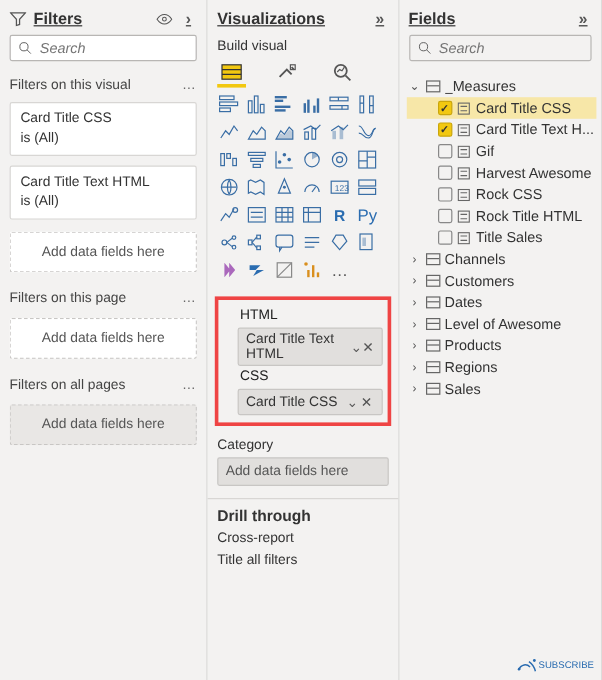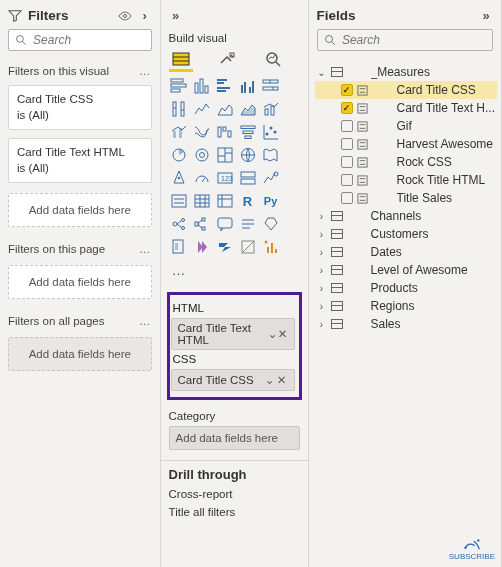--- a/index.html
+++ b/index.html
@@ -1,60 +1,60 @@
 <!DOCTYPE html>
 <html><head>
 <meta charset="utf-8">
 <style>
   * { box-sizing: border-box; margin: 0; padding: 0; font-family: "Segoe UI", Arial, sans-serif; }
   body { background: #f3f2f1; width: 502px; height: 567px; display: flex; font-size: 12px; color: #333; overflow: hidden; }
   .pane { background: #f3f2f1; border-right: 1px solid #d8d6d4; display: flex; flex-direction: column; }
   .pane.filters { width: 178px; }
   .pane.viz { width: 164px; }
   .pane.fields { flex: 1; }
-  .pane-header { display: flex; align-items: center; padding: 8px 8px 6px 8px; gap: 6px; }
+  .pane-header { display: flex; align-items: center; padding: 8px 8px 6px 8px; gap: 6px; text-decoration: underline; }
   .pane-title { font-weight: 600; font-size: 13.5px; flex: 1; }
   .hdr-ico { width: 14px; height: 14px; display: inline-flex; align-items: center; justify-content: center; color:#555; }
   .search-wrap { margin: 0 8px 8px 8px; display: flex; align-items: center; border: 1px solid #b8b6b4; border-radius: 2px; padding: 3px 6px; background: #fff; gap: 6px; }
   .search-wrap.panebg { background: #f3f2f1; }
   .search-wrap input { border: none; outline: none; width: 100%; font-size: 12px; background: transparent; font-style: italic; }
   .section-hdr { display:flex; align-items:center; padding: 6px 8px 4px 8px; font-size: 11.5px; color: #444; }
   .section-hdr .dots { margin-left:auto; letter-spacing:1px; color:#666; }
   .card { background: #fff; border: 1px solid #d8d6d4; border-radius: 2px; margin: 4px 8px; padding: 6px 8px; font-size: 11.5px; line-height: 1.35; }
   .drop { background: #fff; border: 1px dashed #c8c6c4; border-radius:2px; margin: 6px 8px 10px 8px; padding: 10px 8px; text-align: center; font-size: 11.5px; color:#555; }
   .drop.flatgrey { background:#e9e7e5;}
   .subhdr { font-size:11.5px; padding: 4px 8px 2px 8px; color:#333; }
   .gallery { display:flex; flex-wrap:wrap; gap:3px; padding: 4px 8px 8px 8px; }
   .viz-ico { width:20px; height:20px; display:flex; align-items:center; justify-content:center; color:#3a6ea5; }
   .viz-ico svg { width:18px; height:18px; }
-  .field-well-group { border: 3px solid #4c1d95; margin: 4px 6px 6px 6px; padding: 4px 4px 6px 1px; }
+  .field-well-group { border: 3px solid #ef4444; margin: 4px 6px 6px 6px; padding: 4px 4px 6px 16px; }
   .well-label { font-size:11.5px; padding: 3px 2px 2px 2px; color:#222;}
   .well-chip { background:#e1dfdd; border:1px solid #c8c6c4; border-radius:2px; display:flex; align-items:center; padding:3px 6px; font-size:11.5px; color:#333; margin-top:2px;}
   .well-chip .spacer{flex:1;}
   .well-chip .ctl{width:12px;text-align:center;color:#555;}
   .well-drop { background:#e1dfdd; border:1px solid #c8c6c4; border-radius:2px; padding:5px 6px; margin:2px 8px 6px 8px; font-size:11.5px; color:#555;}
   .drill-hdr{font-size:13px; font-weight:600; padding:6px 8px 2px 8px; border-top:1px solid #d8d6d4; margin-top:4px;}
   .toggle-row{display:flex; align-items:center; gap:8px; padding:4px 12px; font-size:11.5px;}
   .toggle{ width:28px;height:12px;border:1px solid #888;border-radius:7px;position:relative;}
   .toggle::after{content:"";position:absolute;left:1px;top:1px;width:8px;height:8px;border-radius:50%;background:#555;}
   .tree{padding:4px 4px 4px 6px;}
   .tree-row{display:flex;align-items:center;gap:4px;padding:2px 2px;font-size:12px;}
   .tree-row.sel{background:#f7e7a8;}
   .tree-row .ind2{width:20px;}
   .chev{width:10px;text-align:center;color:#555;font-size:10px;}
   .chk{width:12px;height:12px;border:1px solid #888;display:inline-flex;align-items:center;justify-content:center;font-size:9px;border-radius:2px;}
   .chk.on{background:#f2c811;border-color:#caa60c;color:#333;font-weight:600;}
   .tblico{width:12px;height:10px;border:1px solid #666;display:inline-block;position:relative;}
   .tblico::before{content:"";position:absolute;left:0;right:0;top:3px;border-top:1px solid #666;}
-  .txt{white-space:nowrap;overflow:hidden;text-overflow:ellipsis;max-width:100px;margin-left:24px;}
+  .txt{white-space:nowrap;overflow:hidden;text-overflow:ellipsis;max-width:100px;}
   .tabs-row{display:flex;gap:22px;padding:2px 8px 0 8px;align-items:flex-end;}
   .tabico{width:24px;height:24px;display:flex;align-items:center;justify-content:center;border-bottom:3px solid transparent;color:#555;}
   .tabico.active{border-bottom-color:#f2c811;color:#333;}
   .tabico svg{width:20px;height:20px;}
-  .subscribe{position:absolute;right:6px;bottom:6px;font-size:8px;color:#2a6cb0;display:flex;flex-direction:column;align-items:center;gap:1px;}
+  .subscribe{position:absolute;right:6px;bottom:6px;font-size:8px;color:#2a6cb0;display:flex;flex-direction:row;align-items:center;gap:1px;}
   .subscribe svg{width:18px;height:14px;}
   .collapse{font-size:13px;font-weight:600;color:#555;}
   .eye{width:14px;}
 </style>
 </head>
 <body>
 
 <div class="pane filters">
   <div class="pane-header">
     <span class="hdr-ico">
@@ -103,20 +103,21 @@
 
   <div class="section-hdr">
     <span>Filters on all pages</span>
     <span class="dots">…</span>
   </div>
   <div class="drop flatgrey">Add data fields here</div>
 </div>
 
 <div class="pane viz">
   <div class="pane-header">
+    <span class="pane-title">Visualizations</span>
     <span class="hdr-ico collapse">»</span>
   </div>
   <div class="subhdr">Build visual</div>
   <div class="tabs-row">
     <span class="tabico active">
       <svg viewBox="0 0 20 20">
           <rect x="2" y="4" width="16" height="12" fill="#f2c811" stroke="#333"></rect>
           <line x1="2" y1="8" x2="18" y2="8" stroke="#333"></line>
           <line x1="2" y1="12" x2="18" y2="12" stroke="#333"></line>
         </svg>
@@ -323,21 +324,21 @@
         </svg>
       </span>
     <span class="viz-ico">
         <svg viewBox="0 0 18 18">
           <rect x="2" y="3" width="14" height="12" fill="none" stroke="currentColor"></rect>
           <line x1="6" y1="3" x2="6" y2="15" stroke="currentColor"></line>
           <line x1="2" y1="7" x2="16" y2="7" stroke="currentColor"></line>
         </svg>
       </span>
     <span class="viz-ico" style="color:#2a6cb0;font-weight:700;font-size:13px;">R</span>
-    <span class="viz-ico" style="color:#2a6cb0;font-weight:700;font-size:11px;">Py</span>
+    <span class="viz-ico" style="color:#2a6cb0;font-weight:400;font-size:14px;">Py</span>
 
     <span class="viz-ico">
         <svg viewBox="0 0 18 18">
           <circle cx="5" cy="9" r="2" fill="none" stroke="currentColor"></circle>
           <circle cx="13" cy="5" r="1.5" fill="none" stroke="currentColor"></circle>
           <circle cx="13" cy="13" r="1.5" fill="none" stroke="currentColor"></circle>
           <line x1="7" y1="9" x2="11.5" y2="5.5" stroke="currentColor"></line>
           <line x1="7" y1="9" x2="11.5" y2="12.5" stroke="currentColor"></line>
         </svg>
       </span>

